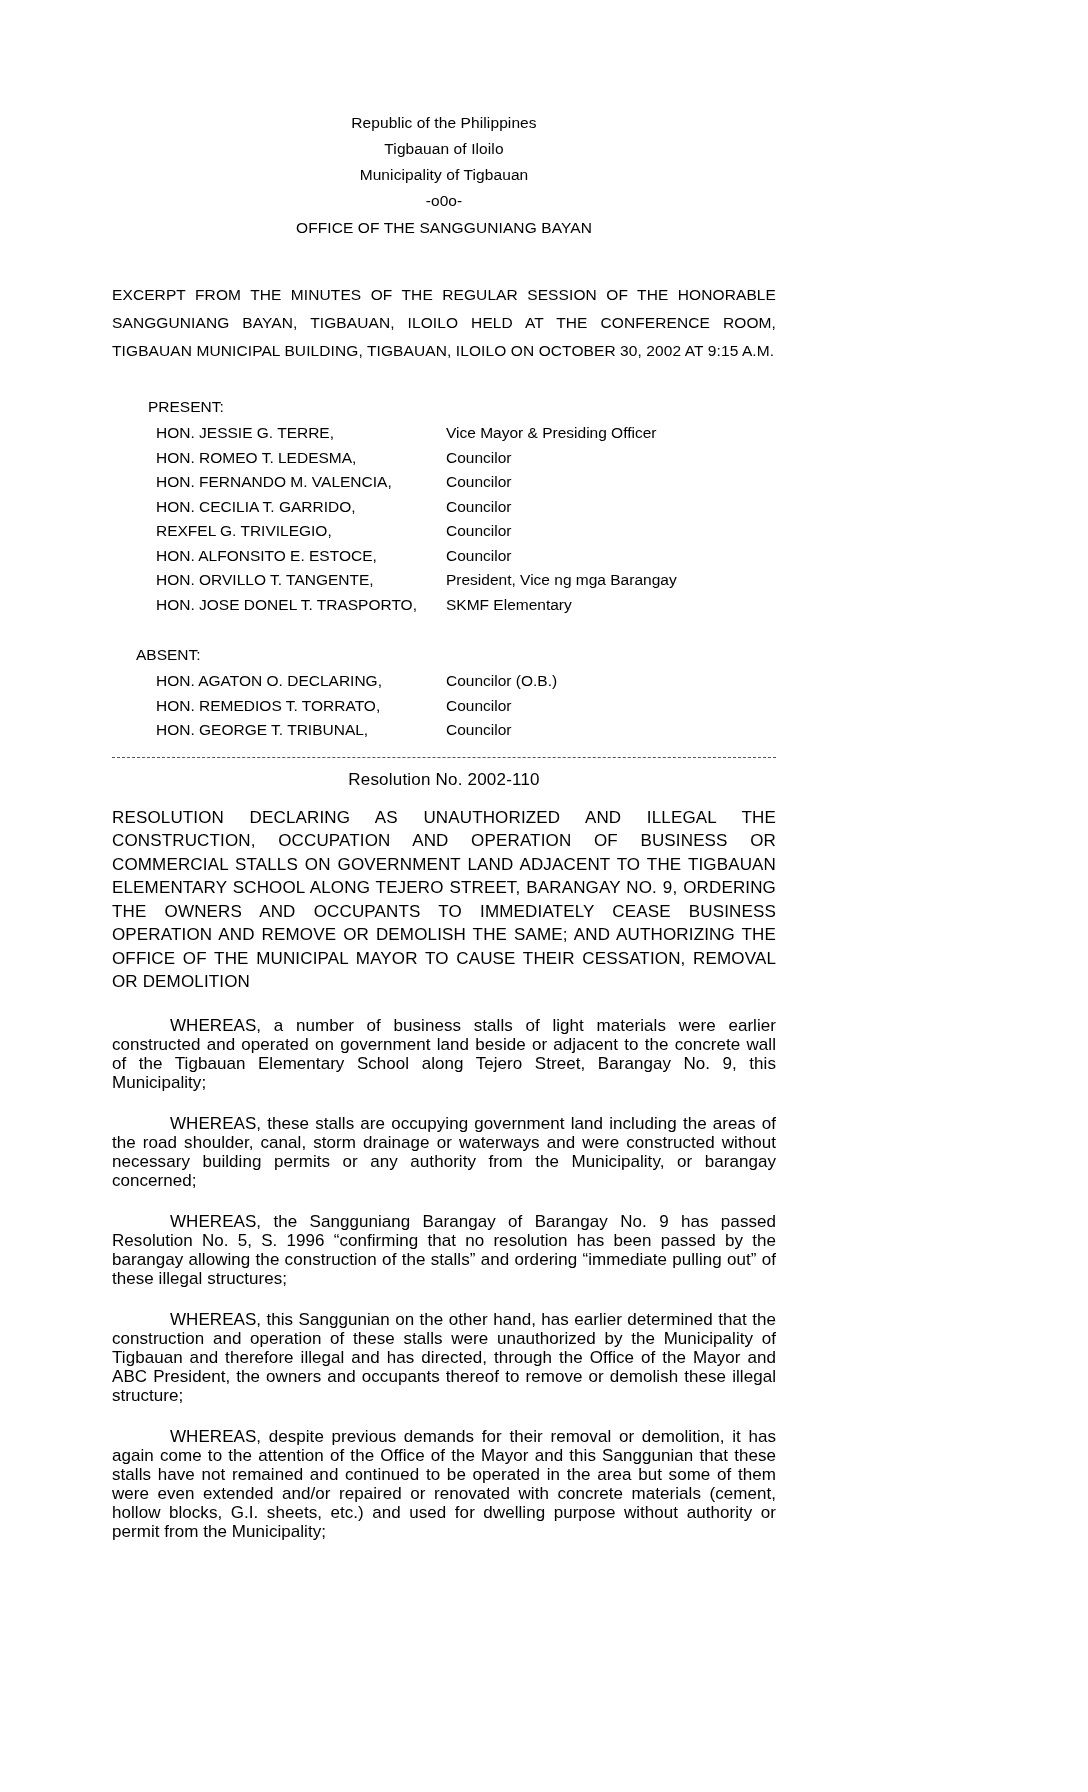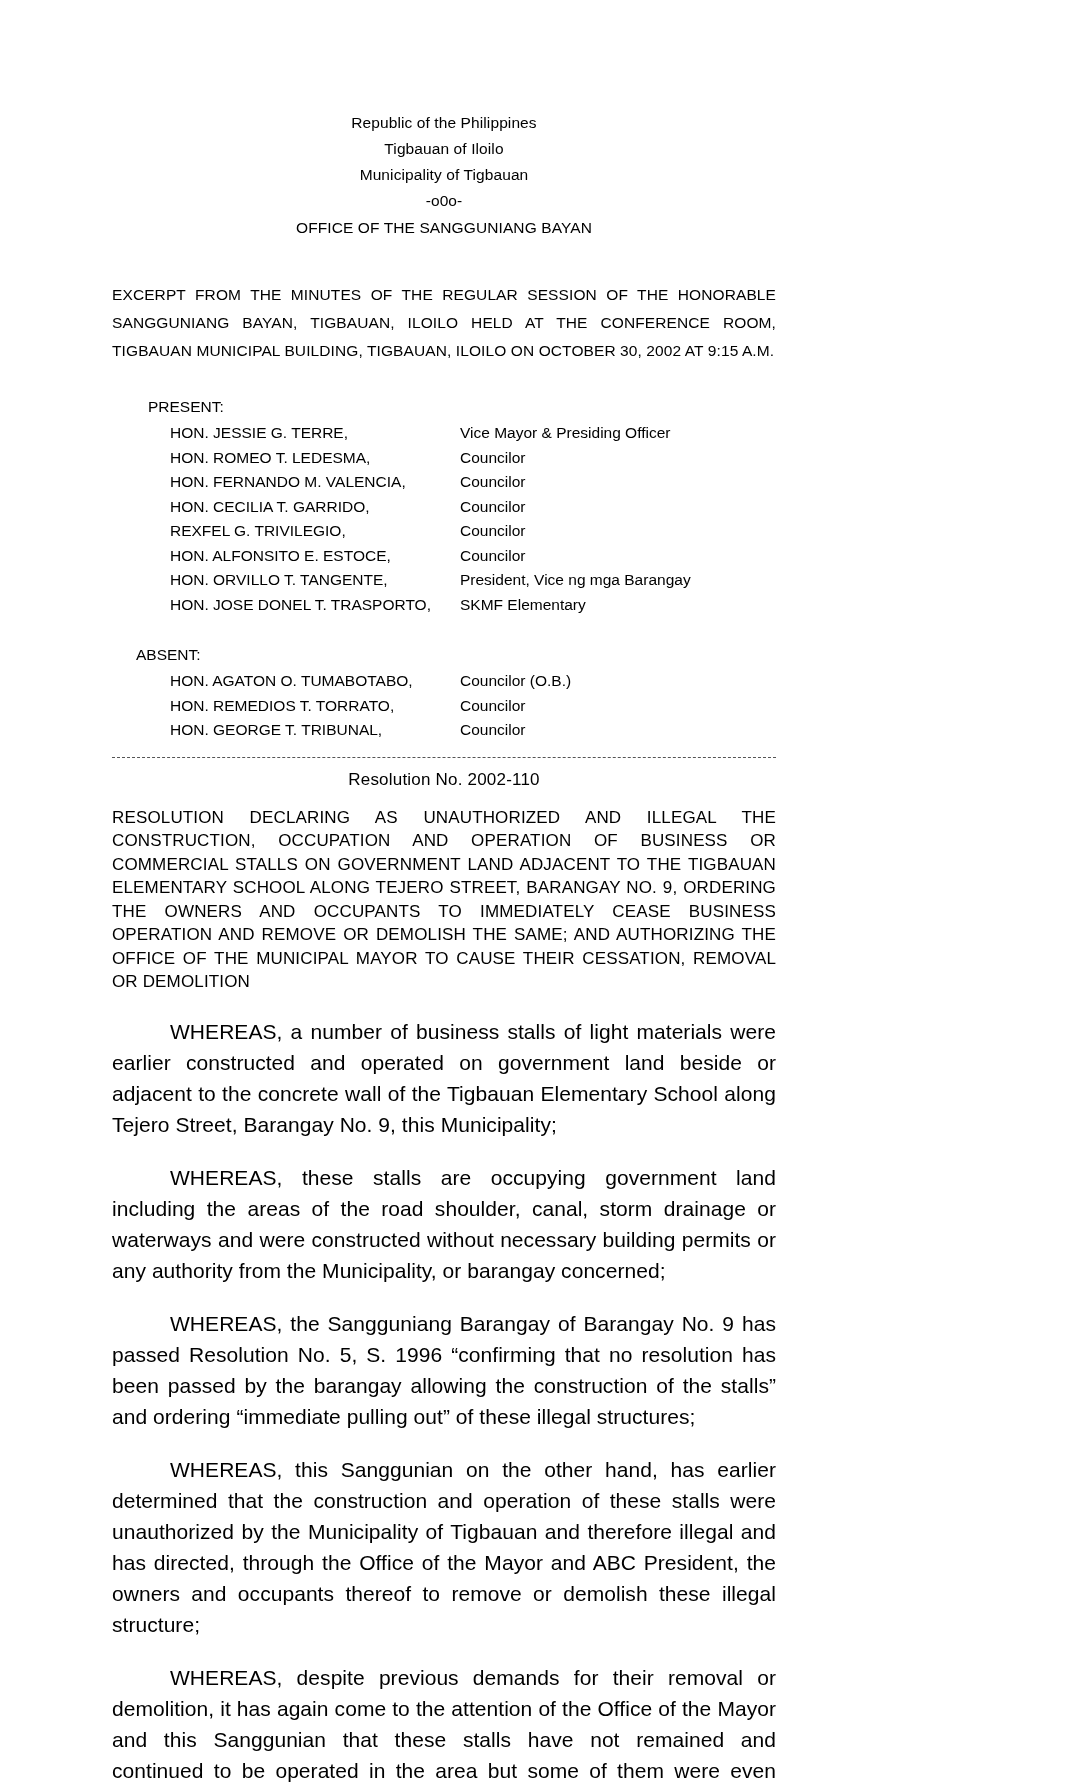--- a/index.html
+++ b/index.html
@@ -51,21 +51,21 @@
   .att-title {
     margin-left: 36px;
     margin-bottom: 2px;
   }
   .att-title.absent {
     margin-left: 24px;
     margin-top: 26px;
   }
   table.att {
     border-collapse: collapse;
-    margin-left: 58px;
+    margin-left: 44px;
   }
   table.att td {
     padding: 0;
     font-size: 15.5px;
     line-height: 24.5px;
     vertical-align: top;
     white-space: nowrap;
   }
   table.att td.name {
     width: 282px;
@@ -90,22 +90,22 @@
     font-size: 17px;
     line-height: 23.5px;
     text-align: justify;
     text-justify: inter-word;
     text-transform: uppercase;
     letter-spacing: 0.15px;
   }
   
   .para {
     margin-top: 22px;
-    font-size: 21px;
-    line-height: 31px;
+    font-size: 17px;
+    line-height: 19px;
     text-align: justify;
     text-justify: inter-word;
     text-indent: 58px;
     letter-spacing: 0.05px;
   }
 </style>
 </head>
 <body>
 
 <div class="page">
@@ -157,21 +157,21 @@
         <td class="name">HON. JOSE DONEL T. TRASPORTO,</td>
         <td class="role">SKMF Elementary</td>
       </tr>
     </tbody>
       </table>
 
     <div class="att-title absent">ABSENT:</div>
     <table class="att">
       <tbody>
           <tr>
-        <td class="name">HON. AGATON O. TUMABOTABO,</td>
+        <td class="name">HON. AGATON O. DECLARING,</td>
         <td class="role">Councilor (O.B.)</td>
       </tr>
       <tr>
         <td class="name">HON. REMEDIOS T. TORRATO,</td>
         <td class="role">Councilor</td>
       </tr>
       <tr>
         <td class="name">HON. GEORGE T. TRIBUNAL,</td>
         <td class="role">Councilor</td>
       </tr>

